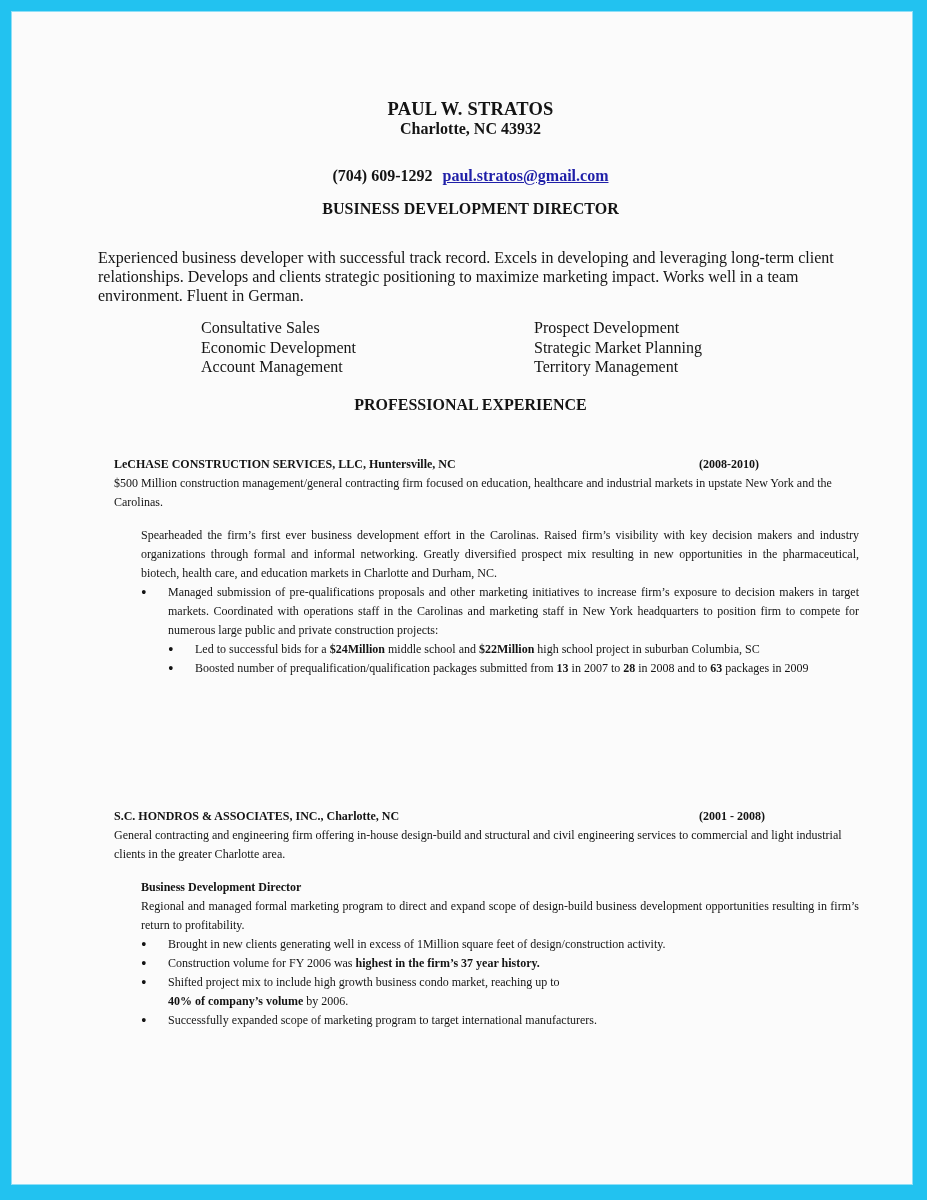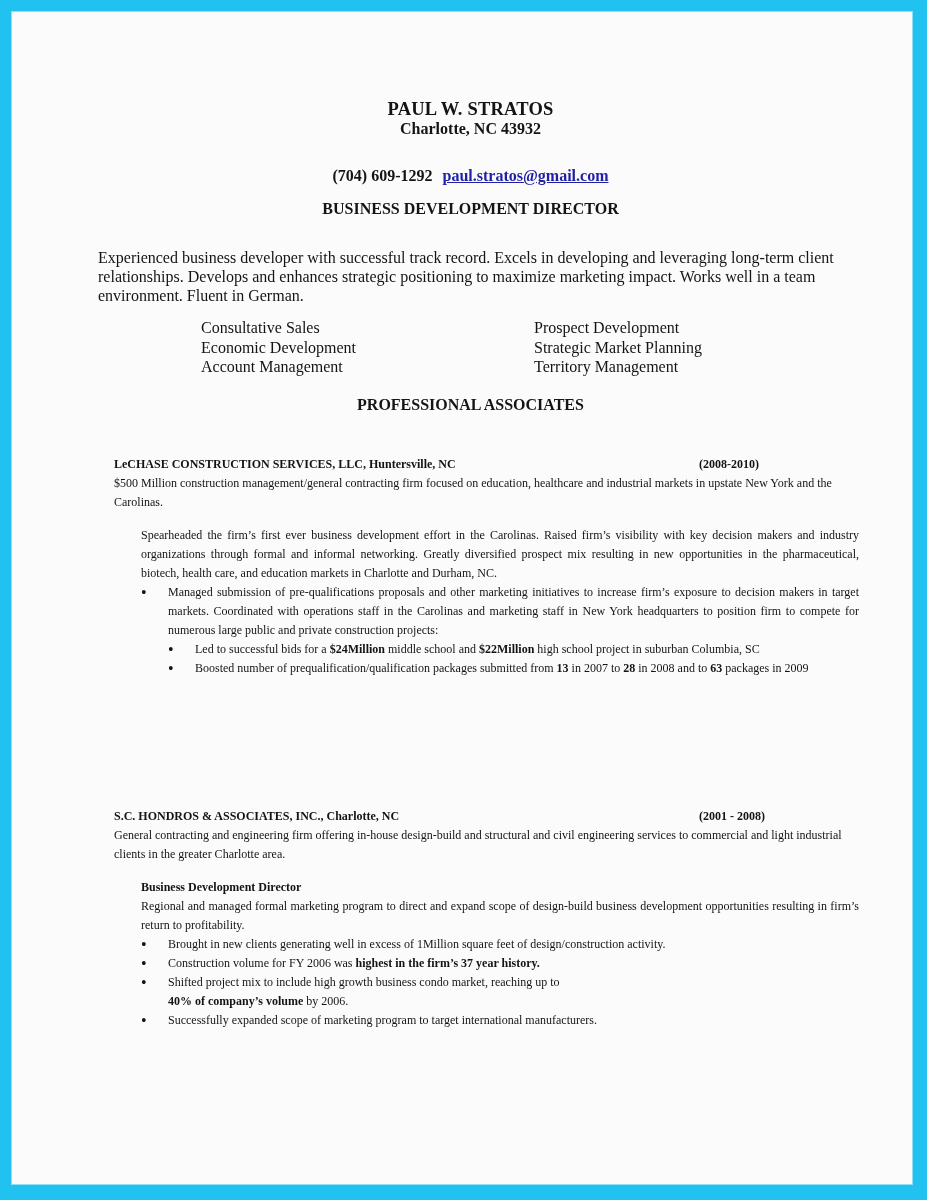--- a/index.html
+++ b/index.html
@@ -85,36 +85,36 @@
 
     <div class="name">PAUL W. STRATOS</div>
     <div class="city">Charlotte, NC 43932</div>
     <div class="contact">
       <span>(704) 609-1292</span>
       <a>paul.stratos@gmail.com</a>
     </div>
 
     <div class="headline">BUSINESS DEVELOPMENT DIRECTOR</div>
 
-    <div class="summary">Experienced business developer with successful track record.  Excels in developing and leveraging long-term client relationships.  Develops and enhances strategic positioning to maximize marketing impact.  Works well in a team environment.  Fluent in German.</div>
+    <div class="summary">Experienced business developer with successful track record.  Excels in developing and leveraging long-term client relationships.  Develops and clients strategic positioning to maximize marketing impact.  Works well in a team environment.  Fluent in German.</div>
 
     <div class="skills">
       <div class="col">
         <div>Consultative Sales</div>
         <div>Economic Development</div>
         <div>Account Management</div>
       </div>
       <div class="col2">
         <div>Prospect Development</div>
         <div>Strategic Market Planning</div>
         <div>Territory Management</div>
       </div>
     </div>
 
-    <div class="section-title">PROFESSIONAL ASSOCIATES</div>
+    <div class="section-title">PROFESSIONAL EXPERIENCE</div>
 
     <div class="job job1">
       <div class="job-head">
         <span class="company">LeCHASE CONSTRUCTION SERVICES, LLC, Huntersville, NC</span>
         <span class="dates">(2008-2010)</span>
       </div>
       <div class="job-desc">$500 Million construction management/general contracting firm focused on education, healthcare and industrial markets in upstate New York and the Carolinas.</div>
       <div class="role-block">
         <div class="justify">Spearheaded the firm’s first ever business development effort in the Carolinas.  Raised firm’s visibility with key decision makers and industry organizations through formal and informal networking.  Greatly diversified prospect mix resulting in new opportunities in the pharmaceutical, biotech, health care, and education markets in Charlotte and Durham, NC.</div>
         <ul class="b1">

